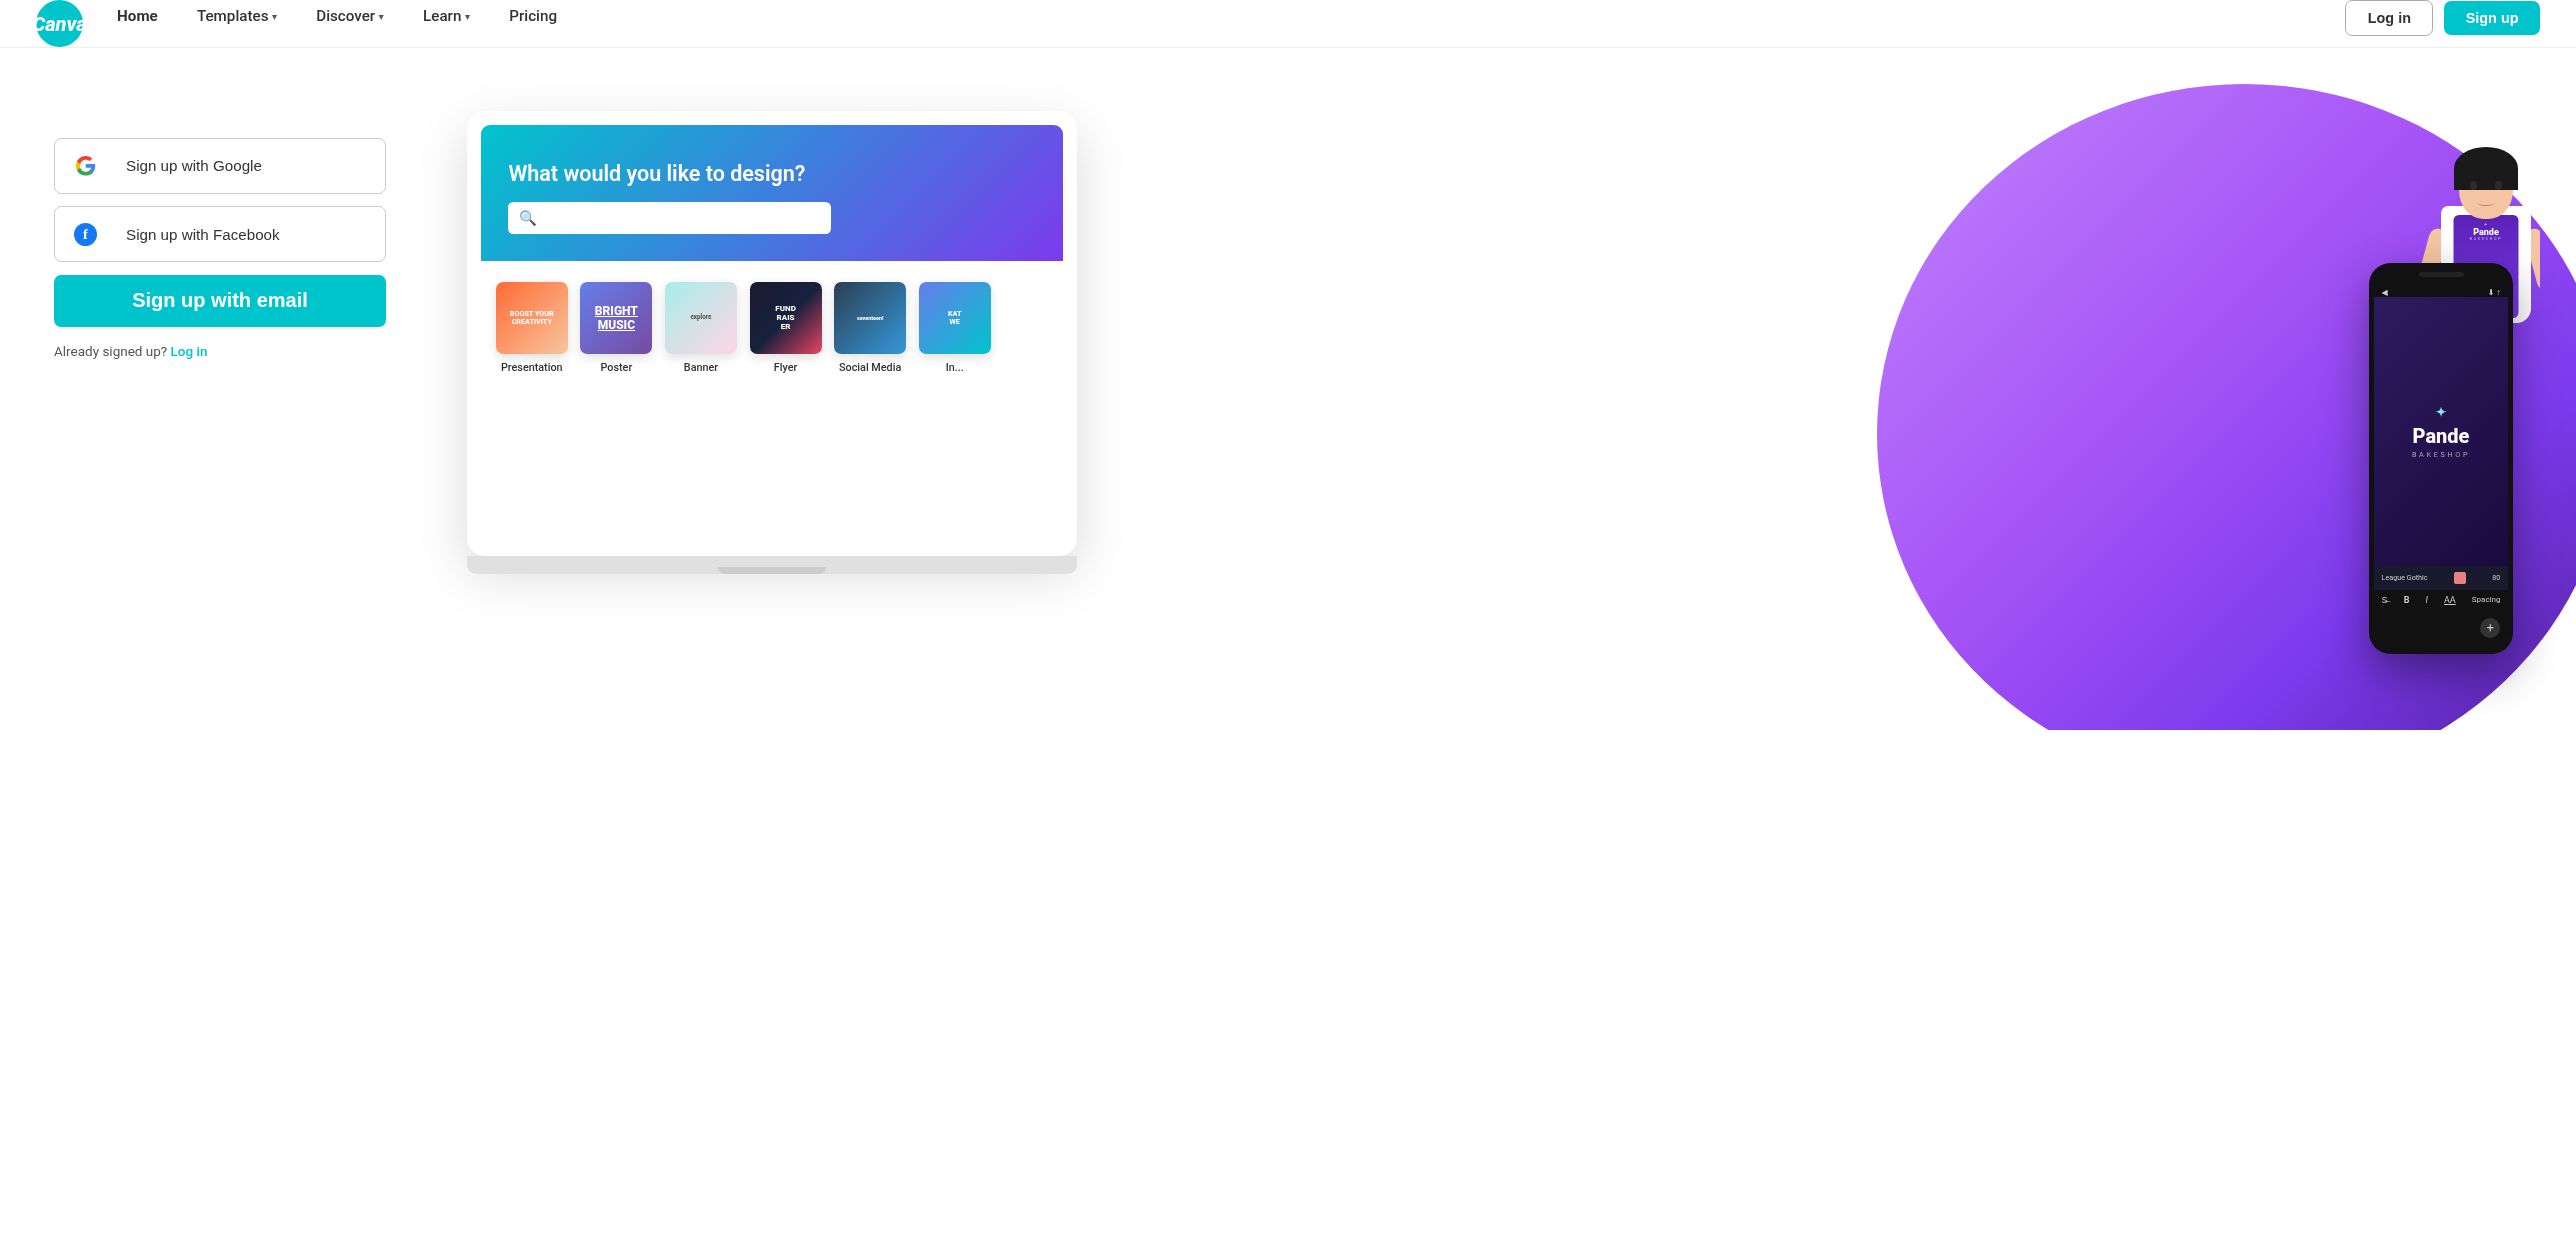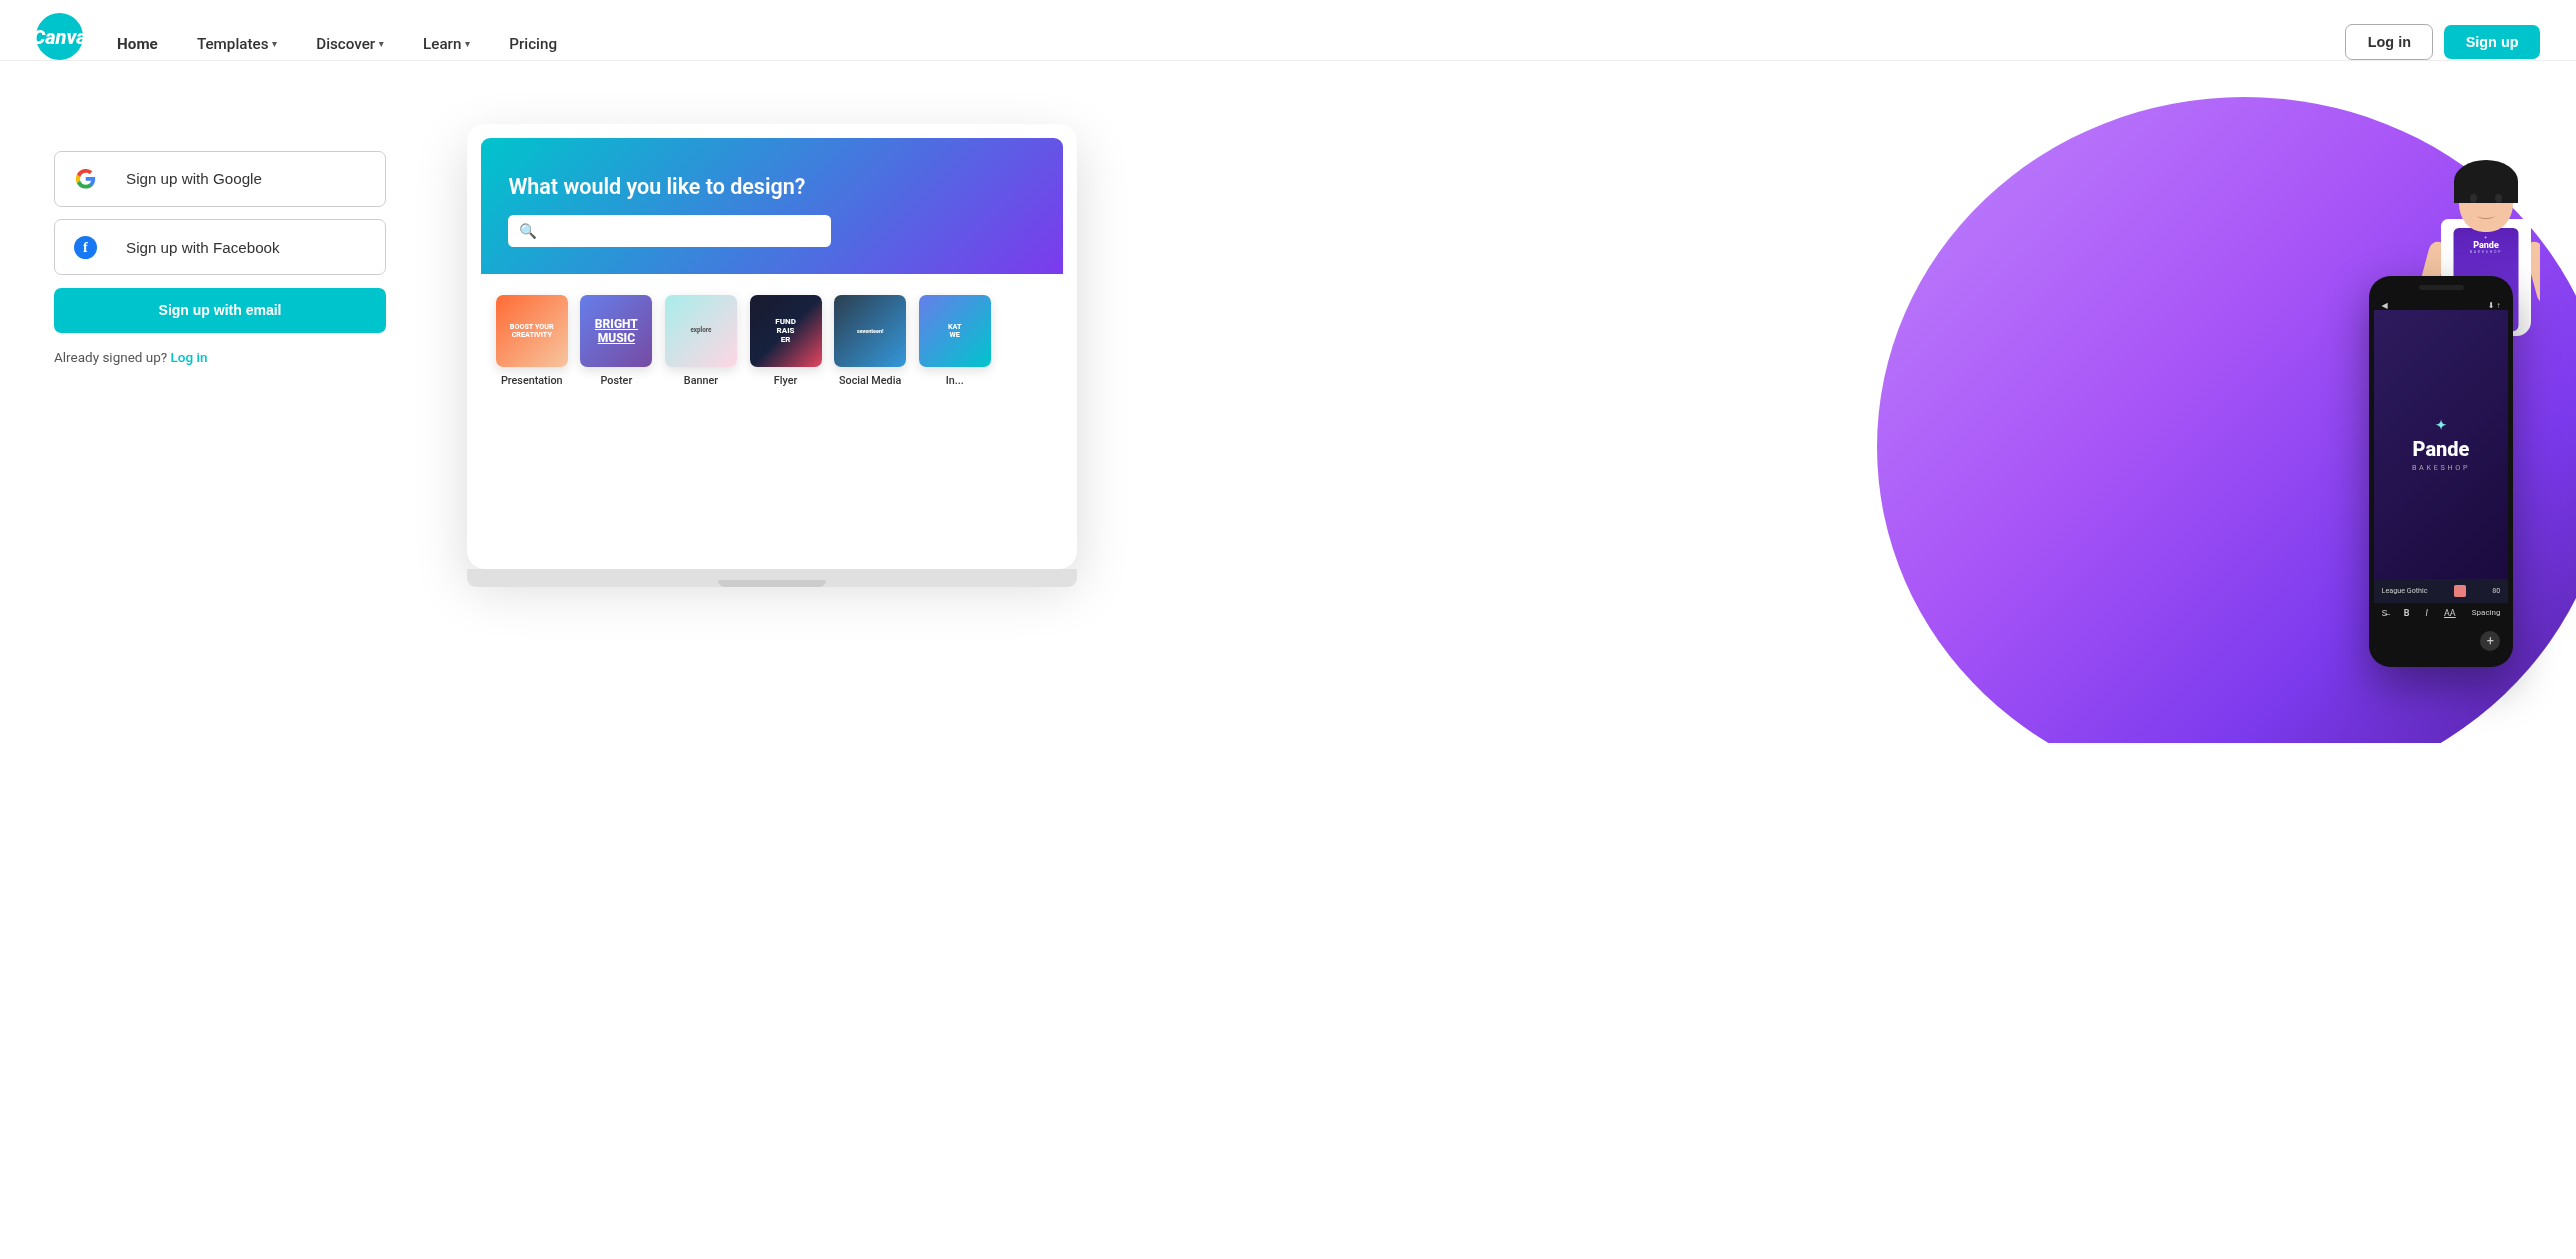--- a/index.html
+++ b/index.html
@@ -1,20 +1,20 @@
 <!DOCTYPE html>
 <html style="font-size:14.4px"><head>
   <meta charset="utf-8">
   <style>
     * { margin: 0; padding: 0; box-sizing: border-box; }
     body { font-family: -apple-system, BlinkMacSystemFont, 'Segoe UI', Roboto, sans-serif; background: #fff; overflow-x: hidden; }
 
     
     nav {
-      display: flex; align-items: flex-end; padding: 0 36px; height: 61px;
+      display: flex; align-items: flex-start; padding: 0 36px; height: 48px;
       border-bottom: 0.9px solid #eee; position: relative; z-index: 10;
     }
     .nav-logo {
       width: 47px; height: 47px; border-radius: 50%; background: #00C4CC;
       display: flex; align-items: center; justify-content: center;
       margin-right: 21.5px; flex-shrink: 0;
     }
     .nav-logo span { color: #fff; font-size: 20px; font-weight: 800; font-style: italic; }
     .nav-links { display: flex; align-items: center; gap: 14px; flex: 1; }
     .nav-link {
@@ -58,21 +58,21 @@
     
     .fb-icon {
       width: 23px; height: 23px; background: #1877F2; border-radius: 50%;
       display: flex; align-items: center; justify-content: center; color: #fff;
       font-weight: 900; font-size: 14.4px; font-family: serif;
     }
 
     .signup-btn-email {
       display: flex; align-items: center; justify-content: center;
       width: 332px; padding: 14.4px 18px; border: none; border-radius: 7.2px;
-      background: #00C4CC; font-size: 14px; font-weight: 600; cursor: pointer;
+      background: #00C4CC; font-size: 20px; font-weight: 600; cursor: pointer;
       color: #fff; margin-bottom: 16px;
     }
 
     .already-signed {
       font-size: 13.5px; color: #555;
     }
     .already-signed a { color: #00C4CC; text-decoration: none; font-weight: 500; }
 
     
     .hero-right {

